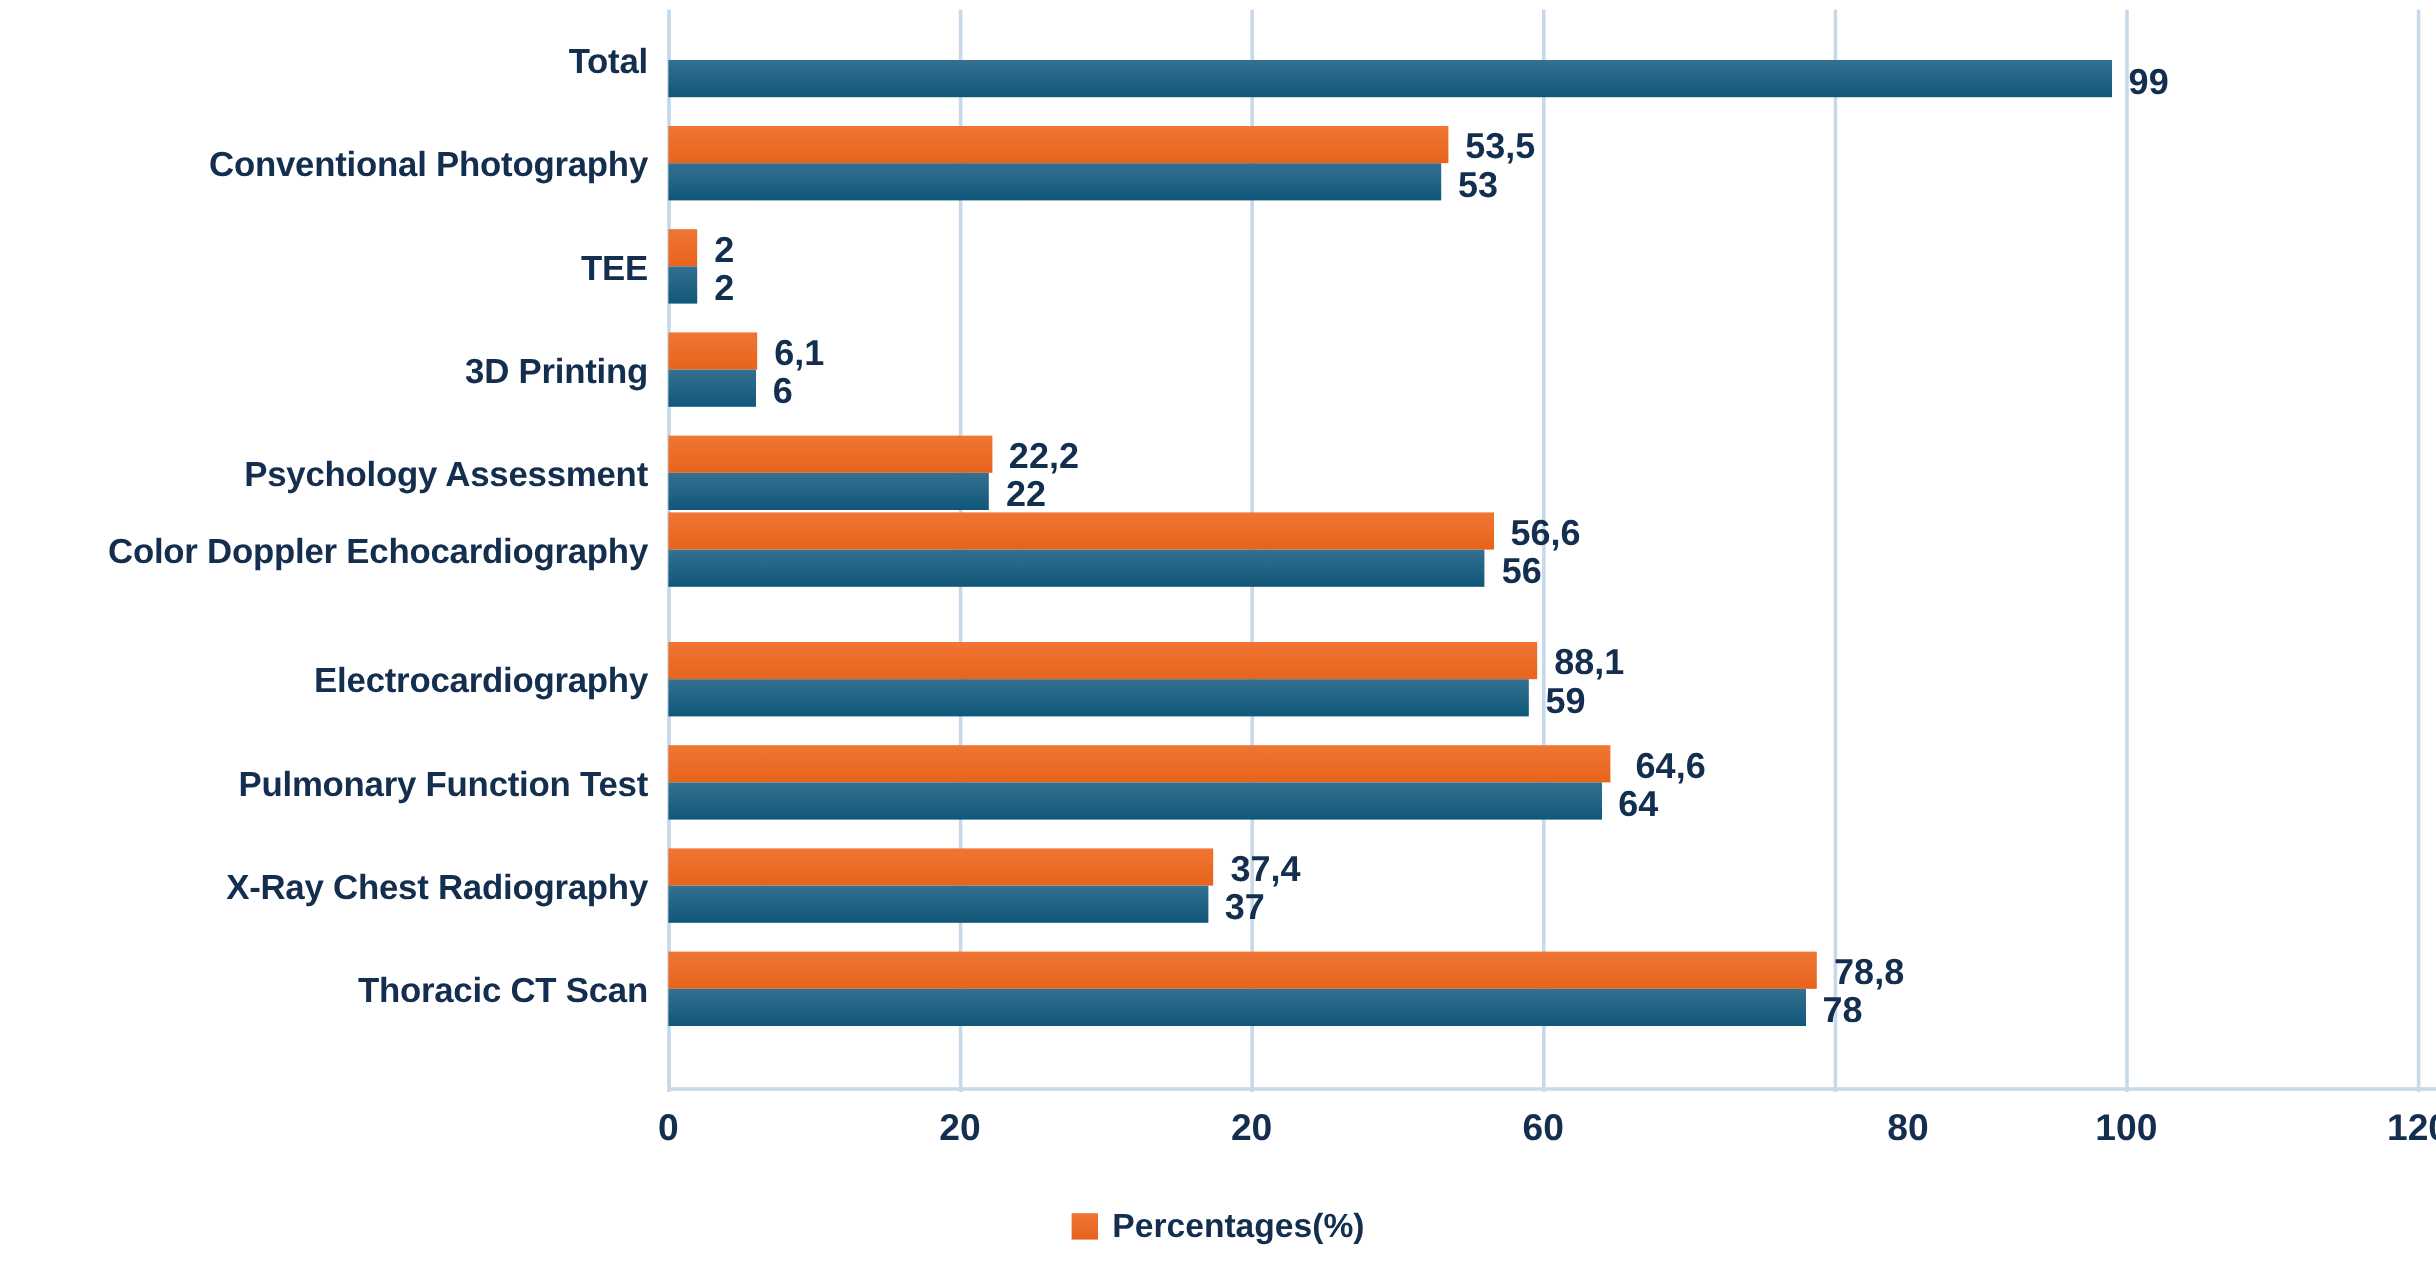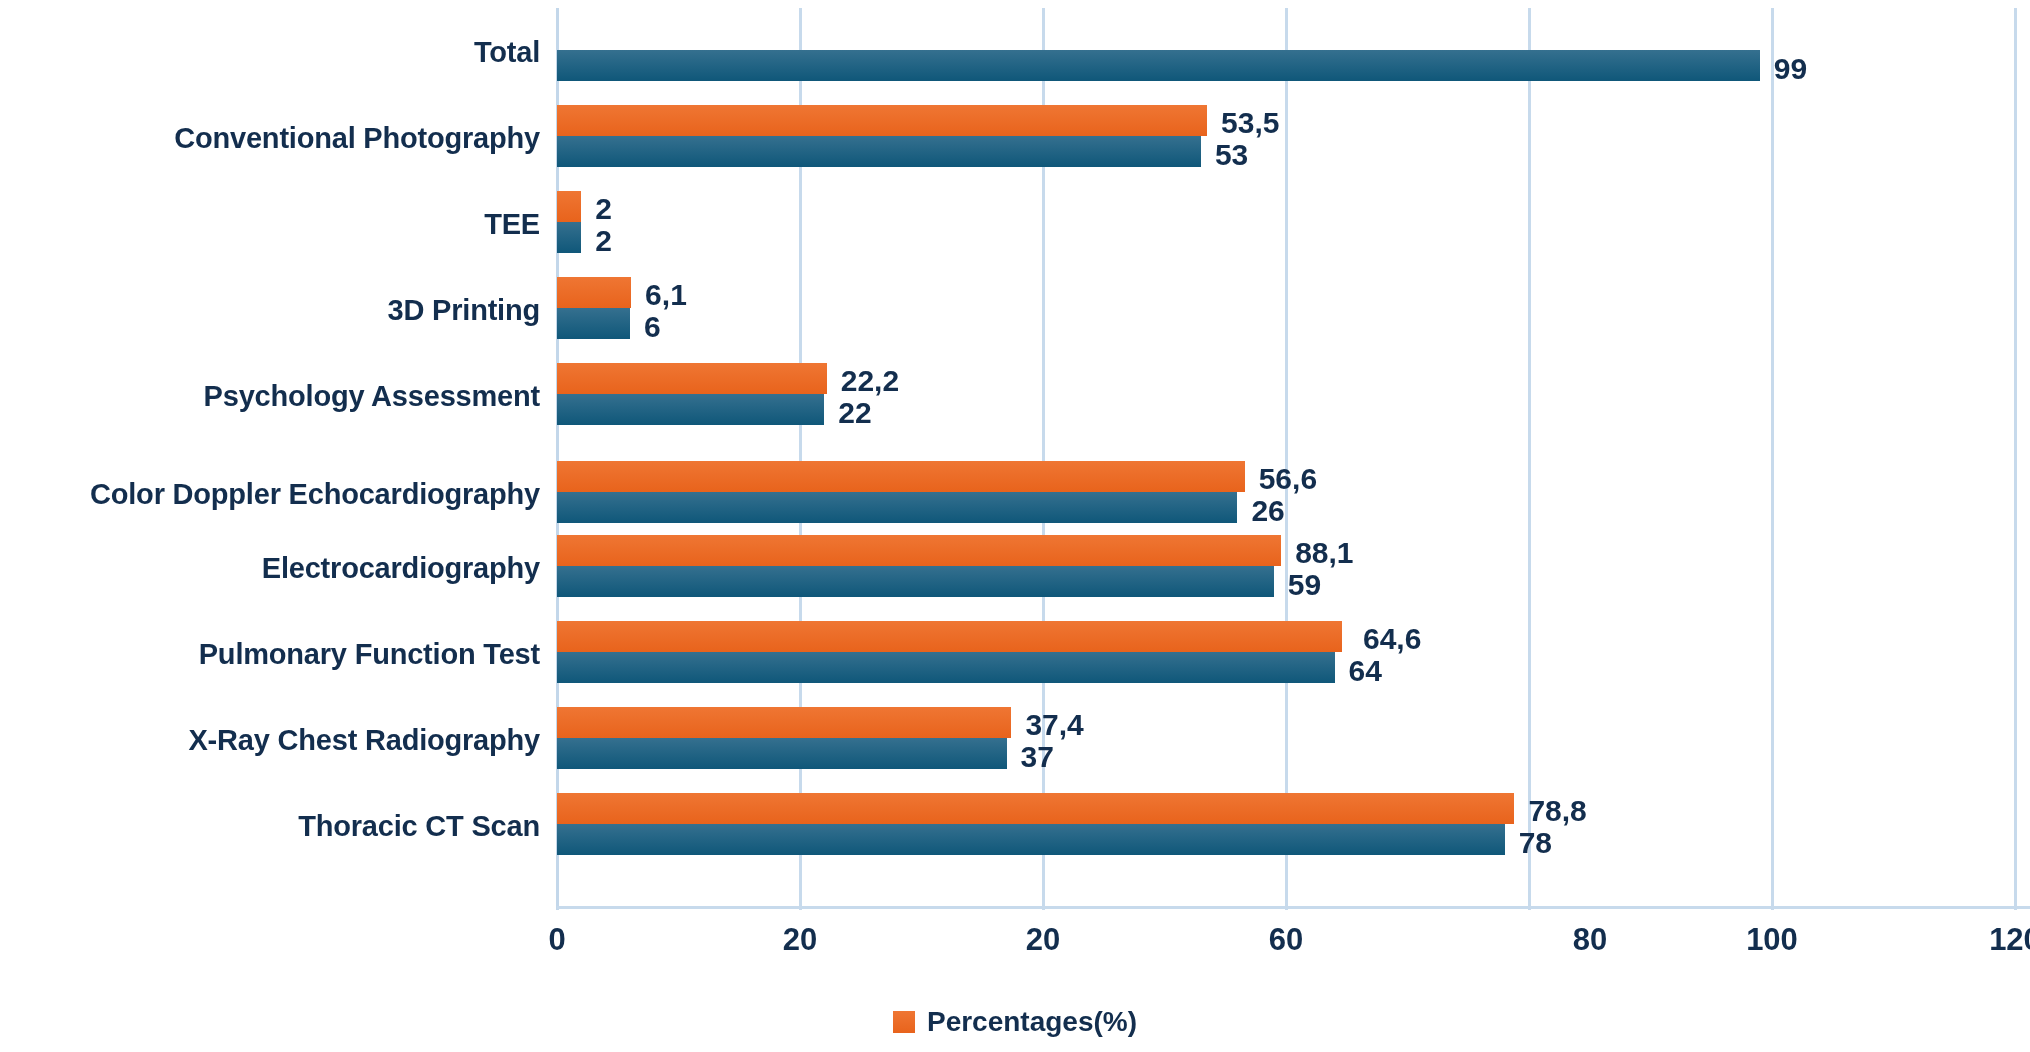--- a/index.html
+++ b/index.html
@@ -212,27 +212,27 @@
         </div>
         <div class="row" style="top: 352px;">
           <div class="cat-label" style="top: 30px;">Psychology Assessment</div>
           <div class="bars">
             <div class="bar pct" style="left: 0px; width: 269.73px;"></div>
             <div class="val pct" style="left: 283.73px;">22,2</div>
             <div class="bar cnt" style="left: 0px; width: 267.3px;"></div>
             <div class="val cnt" style="left: 281.3px;">22</div>
           </div>
         </div>
-        <div class="row" style="top: 450px;">
+        <div class="row" style="top: 416px;">
           <div class="cat-label" style="top: 30px;">Color Doppler Echocardiography</div>
           <div class="bars">
             <div class="bar pct" style="left: 0px; width: 687.69px;"></div>
             <div class="val pct" style="left: 701.69px;">56,6</div>
             <div class="bar cnt" style="left: 0px; width: 680.4px;"></div>
-            <div class="val cnt" style="left: 694.4px;">26</div>
+            <div class="val cnt" style="left: 694.4px;">56</div>
           </div>
         </div>
         <div class="row" style="top: 524px;">
           <div class="cat-label" style="top: 30px;">Electrocardiography</div>
           <div class="bars">
             <div class="bar pct" style="left: 0px; width: 724.14px;"></div>
             <div class="val pct" style="left: 738.14px;">88,1</div>
             <div class="bar cnt" style="left: 0px; width: 716.85px;"></div>
             <div class="val cnt" style="left: 730.85px;">59</div>
           </div>

